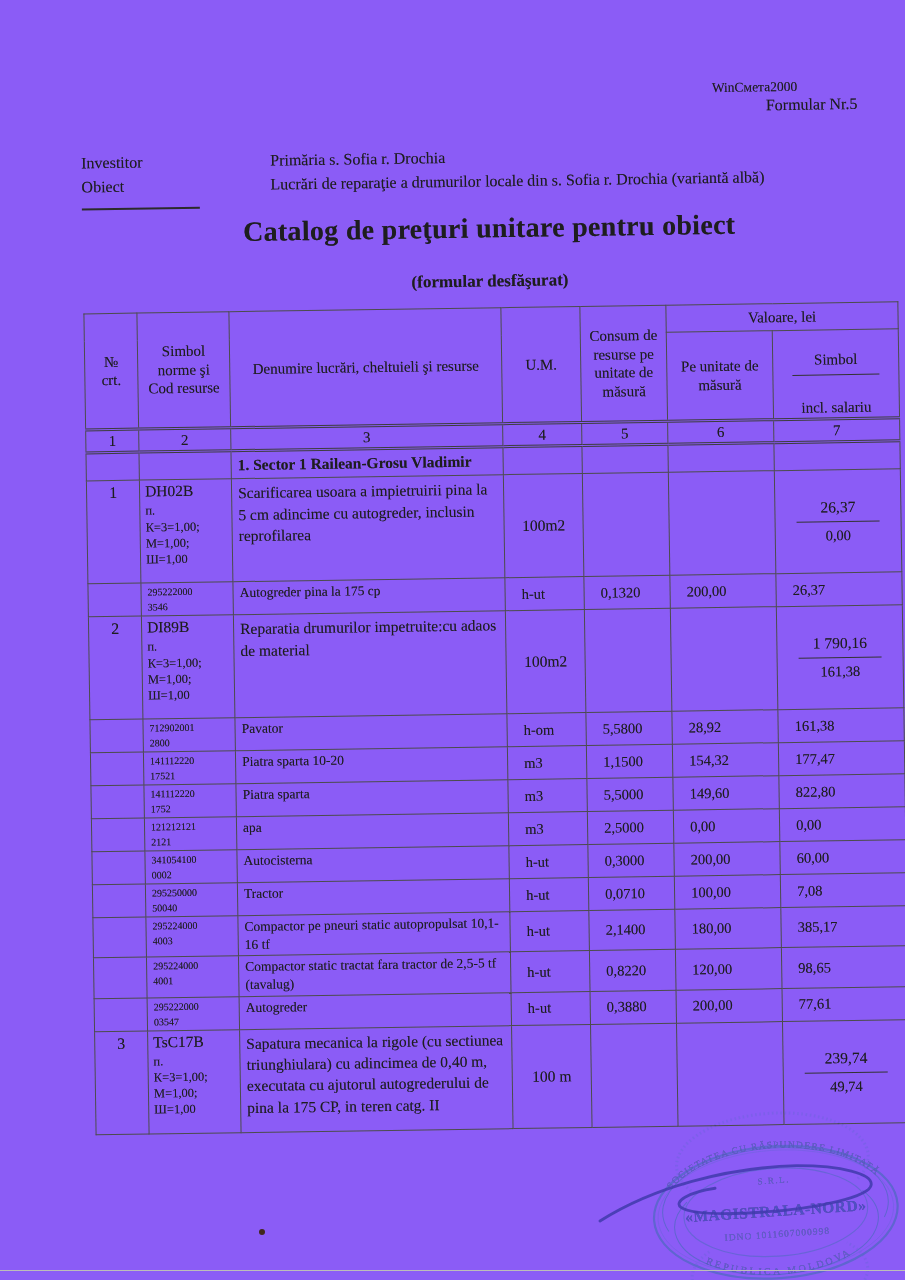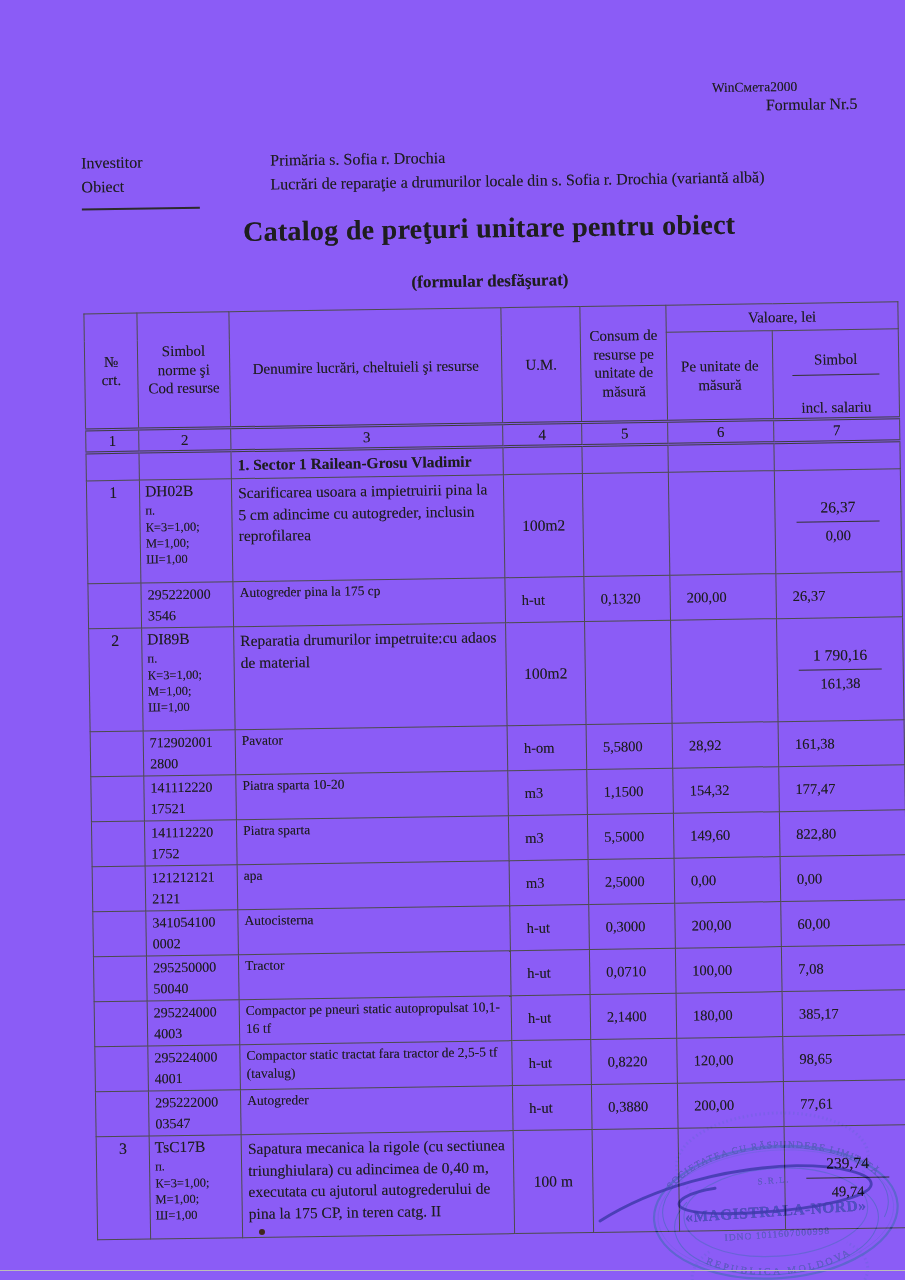--- a/index.html
+++ b/index.html
@@ -46,21 +46,21 @@
   .sym-code{display:block;font-size:15.5px;margin:1px 0 2px;}
   .coeff{font-size:12.5px;line-height:1.3;}
   tr.item td.wname{font-size:15.5px;line-height:1.38;padding:3px 8px 3px 6px;}
   tr.item td.um{vertical-align:middle;text-align:center;font-size:15.5px;}
   tr.item td.total{vertical-align:middle;}
   .tmain{font-size:15.5px;text-align:center;}
   .tline{border-top:1.5px solid #333;width:72%;margin:5px auto;}
   .tsal{font-size:14.5px;text-align:center;}
 
   tr.res > td{vertical-align:top;}
-  tr.res td.code{line-height:1.5;font-size:14px;padding-left:6px;}
+  tr.res td.code{line-height:1.5;font-size:10px;padding-left:6px;}
   tr.res td.rname{font-size:13.5px;line-height:1.3;padding:2px 6px;}
   tr.res td.um,tr.res td.num{vertical-align:middle;font-size:14.5px;padding-left:16px;}
 
   
   .tilt{text-shadow:0 0 .4px rgba(20,20,20,.45);}
 
   
   .stamp{position:absolute;left:626px;top:1136px;width:282px;height:162px;
          mix-blend-mode:multiply;opacity:.92;transform:rotate(-3deg);overflow:visible;}
   .stamp svg{overflow:visible;}

